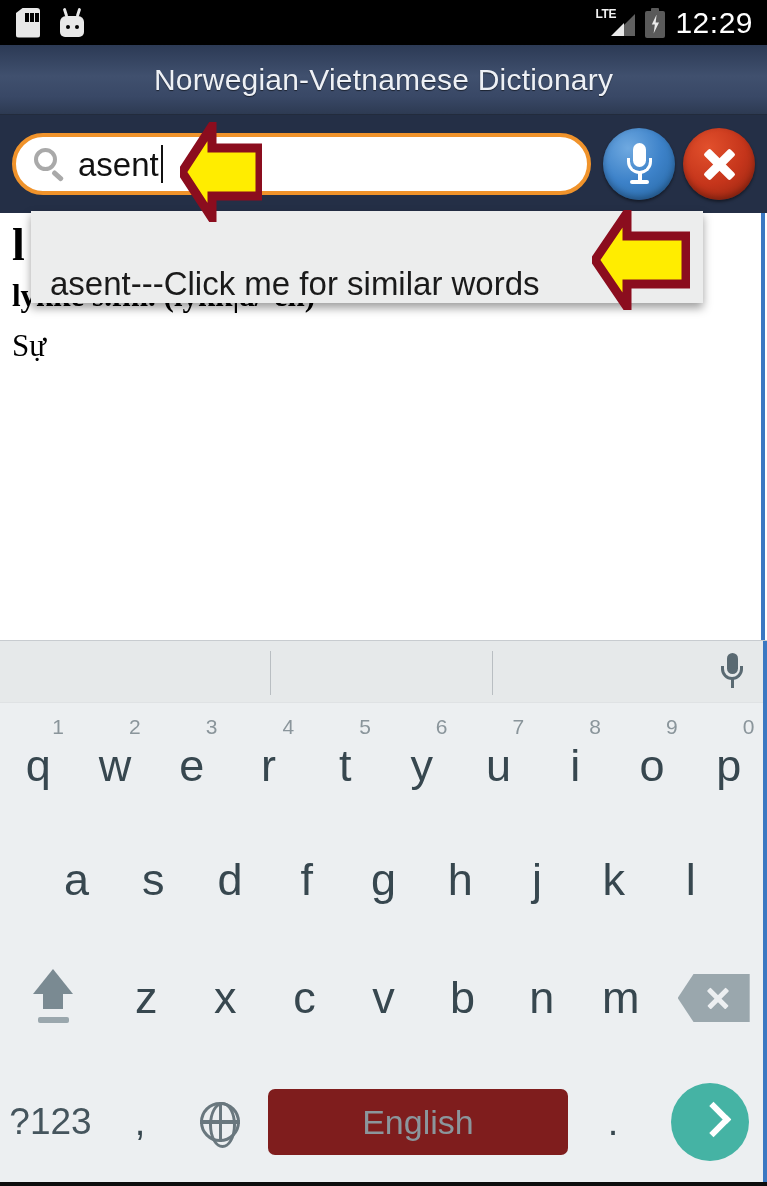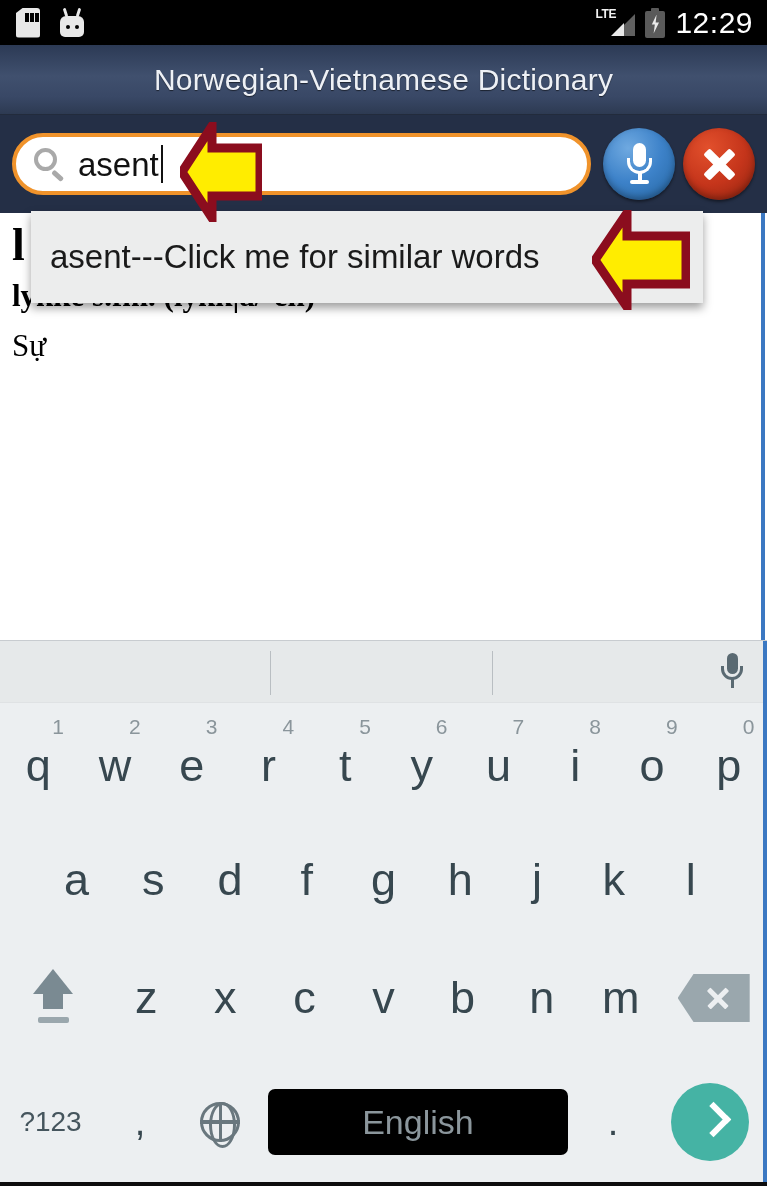--- a/index.html
+++ b/index.html
@@ -204,21 +204,21 @@
     position: absolute; right: 2px; top: 0; width: 4px; height: 427px;
     background: #3b78c2;
   }
 
   
   #suggestion-dropdown {
     position: absolute; left: 31px; top: 211px;
     width: 672px; height: 92px;
     background: #eceded;
     box-shadow: 0 5px 9px rgba(0,0,0,.38);
-    display: flex; align-items: center;
+    display: flex; align-items: flex-end;
     z-index: 20;
   }
   #suggestion-item {
     font-size: 33px; color: #1a1a1a; padding-left: 19px;
     font-family: "Liberation Sans", sans-serif;
   }
 
   
   .yarrow {
     position: absolute; z-index: 40;
@@ -295,21 +295,21 @@
     clip-path: polygon(22% 0, 100% 0, 100% 100%, 22% 100%, 0 50%);
     display: flex; align-items: center; justify-content: center;
   }
   .bksp-x { position: relative; width: 26px; height: 26px; margin-left: 8px; }
   .bksp-x span {
     position: absolute; left: 0; top: 11px; width: 26px; height: 4.5px;
     background: #eceff1; border-radius: 1px;
   }
   .bksp-x span:first-child { transform: rotate(45deg); }
   .bksp-x span:last-child { transform: rotate(-45deg); }
-  #key-sym { flex: 1.1 1 0; font-size: 28px; color: #45555d; }
+  #key-sym { flex: 1.1 1 0; font-size: 37px; color: #45555d; }
   #key-comma { flex: 0.85 1 0; font-size: 38px; }
   #key-globe { flex: 0.9 1 0; }
   .globe-glyph {
     position: relative; width: 40px; height: 40px;
     border: 3.5px solid #69777e; border-radius: 50%;
   }
   .globe-glyph:before {
     content: ""; position: absolute; left: 50%; top: -3.5px; margin-left: -1.75px;
     width: 3.5px; height: 40px; background: #69777e;
   }
@@ -319,21 +319,21 @@
   }
   .globe-bar {
     position: absolute; left: -3.5px; top: 50%; margin-top: -1.75px;
     width: 40px; height: 3.5px; background: #69777e;
   }
   #key-space {
     flex: 3.4 1 0; align-items: center;
   }
   #space-inner {
     width: 100%; height: 66px; margin: 4px 6px;
-    background: #000000; border-radius: 7px;
+    background: #7f1d1d; border-radius: 7px;
     display: flex; align-items: center; justify-content: center;
     color: #8b969c; font-size: 34px;
   }
   #key-period { flex: 0.85 1 0; font-size: 38px; }
   #key-enter { flex: 1.25 1 0; }
   #enter-circle {
     width: 78px; height: 78px; border-radius: 50%;
     background: #45b3a4;
     display: flex; align-items: center; justify-content: center;
   }

